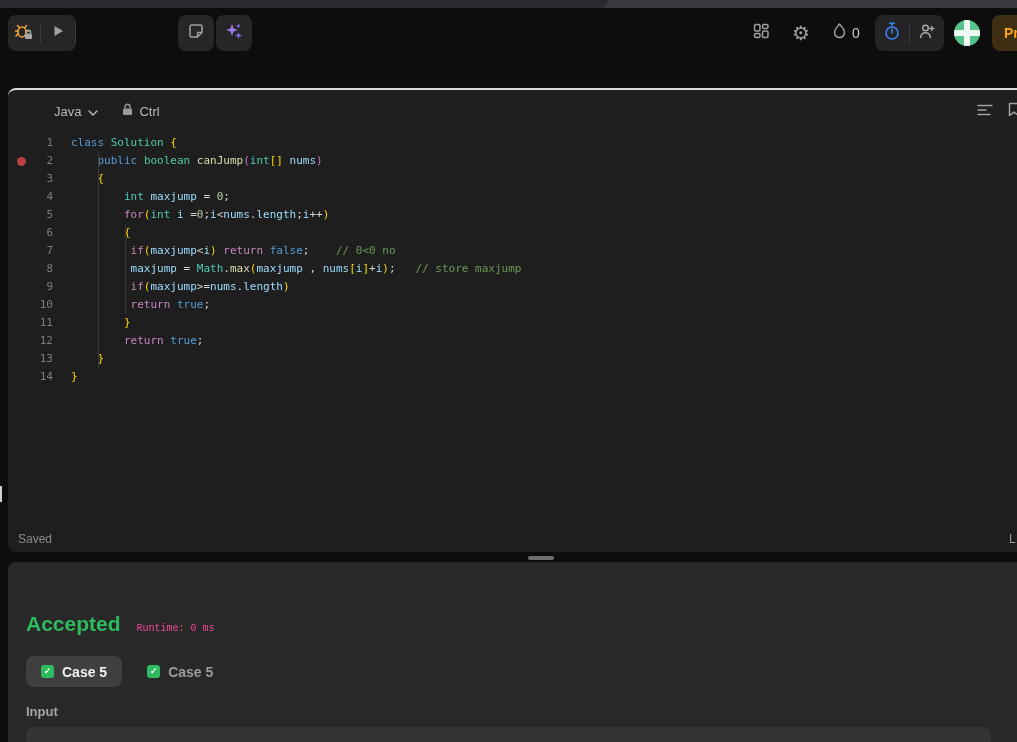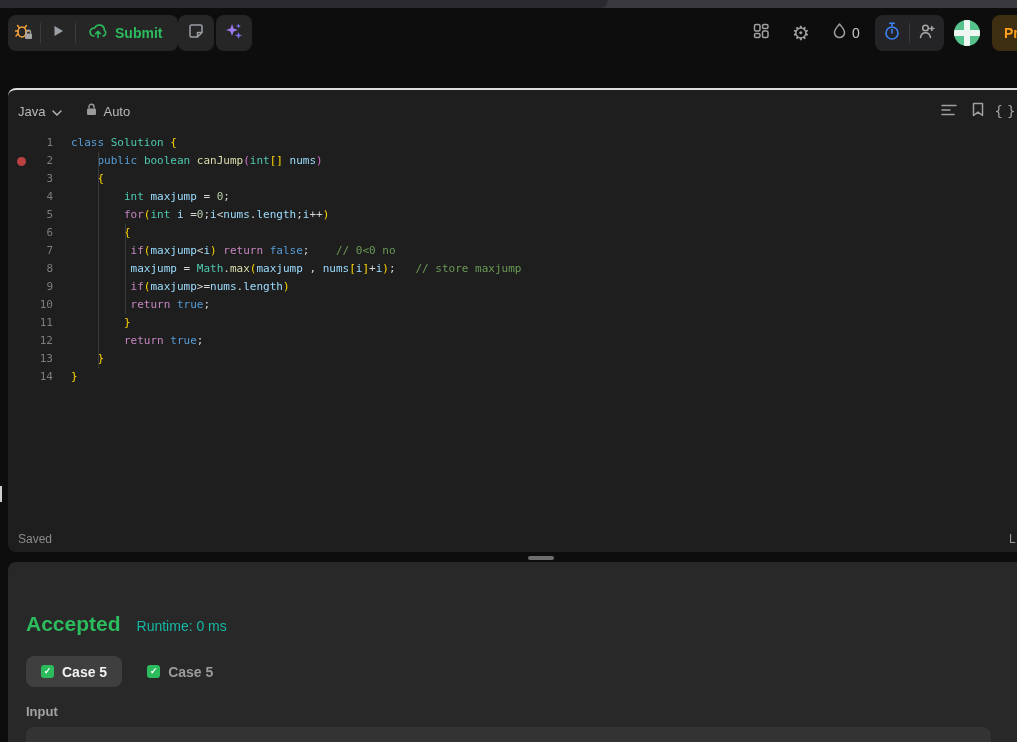--- a/index.html
+++ b/index.html
@@ -35,21 +35,21 @@
   .avatar::after  { content:""; position:absolute; left:0; top:10px; width:26px; height:6px; background:#eef7f1; }
   .premium-btn { position:absolute; left:992px; top:0; width:70px; height:36px; background:#3e2e12; border-radius:8px 0 0 8px; display:flex; align-items:center; padding-left:12px; cursor:pointer; }
   .premium-label { color:#ffa116; font-weight:700; font-size:14px; }
 
   
   .run-tooltip { position:absolute; left:8px; top:56px; height:31px; min-width:100px; background:#1f1f1f; border:1px solid #3a3a3a; border-radius:8px; display:flex; align-items:center; justify-content:center; gap:7px; padding:0 12px; z-index:6; box-shadow:0 2px 6px rgba(0,0,0,.5); }
   .run-tooltip-label { color:#e3e3e3; font-size:13px; }
   .keycap { background:#2e2e2e; border:1px solid #4d4d4d; border-radius:4px; color:#d0d0d0; font-size:11px; padding:1px 6px; min-width:14px; text-align:center; }
 
   
-  .editor-panel { position:absolute; left:8px; top:88px; width:1009px; height:464px; background:#1e1e1e; border-radius:8px 0 0 8px; border-top:2px solid #dcdcdc; }
+  .editor-panel { position:absolute; left:8px; top:88px; width:1009px; height:464px; background:#1e1e1e; border-radius:8px 0 0 8px; border-top:2px solid #dcdcdc;padding-left:36px; }
   .ed-toolbar { position:relative; height:42px; display:flex; align-items:center; padding:0 10px; gap:6px; }
   .lang-select { display:flex; align-items:center; gap:7px; cursor:pointer; color:#b9b9b9; font-size:13px; }
   .auto-wrap { display:flex; align-items:center; gap:6px; margin-left:18px; color:#b9b9b9; font-size:13px; cursor:pointer; }
   .ed-tools { position:absolute; left:933px; top:0; height:42px; display:flex; align-items:center; gap:13px; }
   .ed-tool { width:16px; display:flex; align-items:center; justify-content:center; cursor:pointer; }
   .braces-glyph { font-family:"DejaVu Sans Mono", monospace; color:#a0a0a0; font-size:14px; letter-spacing:4px; white-space:nowrap; }
 
   .code-area { position:absolute; top:44px; left:0; right:0; bottom:26px; overflow:hidden; cursor:text; }
   .guide { position:absolute; width:1px; background:#3a3a3a; }
   .code-line { display:flex; height:18px; }
@@ -70,21 +70,21 @@
   .bottom-panel { position:absolute; left:8px; top:562px; width:1009px; height:180px; background:#282828; border-radius:8px 0 0 0; }
   .bp-tabs { height:37px; display:flex; align-items:center; padding-left:18px; gap:9px; border-bottom:1px solid #222; }
   .tab { display:flex; align-items:center; gap:8px; cursor:pointer; }
   .tab-testcase-label { color:#9fa3a7; font-size:13.5px; }
   .tab-sep { color:#4a4a4a; font-size:13px; margin:0 4px; }
   .term-icon { font-family:"DejaVu Sans Mono", monospace; color:#2cbb5d; font-weight:700; font-size:12px; letter-spacing:-1px; }
   .tab-result-label { color:#f1f1f1; font-size:14px; font-weight:700; }
 
   .verdict-row { position:absolute; left:18px; top:50px; display:flex; align-items:baseline; gap:16px; }
   .verdict { color:#2cbb5d; font-size:21px; font-weight:700; }
-  .runtime { color:#14b8a6; font-size:14px; }
+  .runtime { color:#ec4899; font-size:10px;font-family:Liberation Mono, monospace; }
 
   .cases-row { position:absolute; left:18px; top:94px; display:flex; align-items:center; gap:10px; }
   .case-chip { height:31px; display:flex; align-items:center; gap:8px; padding:0 15px; border-radius:8px; color:#9c9c9c; font-size:14px; font-weight:600; cursor:pointer; }
   .case-chip.active { background:#3f3f3f; color:#f2f2f2; }
   .case-badge { width:13px; height:13px; border-radius:3px; background:#2cbb5d; color:#fff; font-size:9px; line-height:13px; text-align:center; font-weight:700; }
 
   .input-label { position:absolute; left:18px; top:142px; color:#a3a3a3; font-size:13px; font-weight:700; }
   .input-box { position:absolute; left:18px; top:165px; width:965px; height:34px; background:#333333; border-radius:8px; cursor:text; }
 </style>
 </head>
@@ -110,29 +110,20 @@
       </div>
       <div class="vdiv"></div>
       <div class="tb-btn play-btn">
         <span>
           <svg width="14" height="14" viewBox="0 0 14 14">
               <path d="M3.5 2 L12 7 L3.5 12 Z" fill="#9aa0a6"></path>
             </svg>
         </span>
       </div>
       <div class="vdiv"></div>
-      <div class="tb-btn submit-btn">
-        <span>
-          <svg width="20" height="16" viewBox="0 0 20 16" fill="none" stroke="#2cbb5d" stroke-width="1.6" stroke-linecap="round" stroke-linejoin="round">
-            <path d="M6 13 a4 4 0 1 1 .7-7.95 A5 5 0 0 1 16.3 7.2 A3.2 3.2 0 0 1 15.2 13"></path>
-            <path d="M10 14.5 V8.5 M7.6 10.8 L10 8.4 L12.4 10.8"></path>
-          </svg>
-        </span>
-        <span class="submit-label">Submit</span>
-      </div>
     </div>
 
     <div class="sq-btn note-btn">
       <span>
         <svg width="18" height="18" viewBox="0 0 18 18" fill="none" stroke="#9aa0a6" stroke-width="1.5" stroke-linejoin="round">
           <path d="M3 4.5 a1.5 1.5 0 0 1 1.5-1.5 h9 a1.5 1.5 0 0 1 1.5 1.5 v6 l-4.5 4.5 h-6 A1.5 1.5 0 0 1 3 13.5 Z"></path>
           <path d="M15 10.5 h-4.5 v4.5"></path>
         </svg>
       </span>
     </div>
@@ -212,21 +203,21 @@
             </svg>
         </span>
       </div>
       <div class="auto-wrap">
         <span>
           <svg width="11" height="13" viewBox="0 0 11 13">
             <rect x="1" y="5.5" width="9" height="6.5" rx="1.2" fill="#9a9a9a"></rect>
             <path d="M3 5.5 V3.8 a2.5 2.5 0 0 1 5 0 V5.5" fill="none" stroke="#9a9a9a" stroke-width="1.4"></path>
           </svg>
         </span>
-        <span>Auto</span>
+        <span>Ctrl</span>
       </div>
       <div class="ed-tools">
         <div class="ed-tool">
           <span>
             <svg width="16" height="12" viewBox="0 0 16 12" stroke="#a0a0a0" stroke-width="1.5" stroke-linecap="round">
                 <path d="M1 1.5 h14 M1 6 h8 M1 10.5 h12"></path>
               </svg>
           </span>
         </div>
         <div class="ed-tool">

